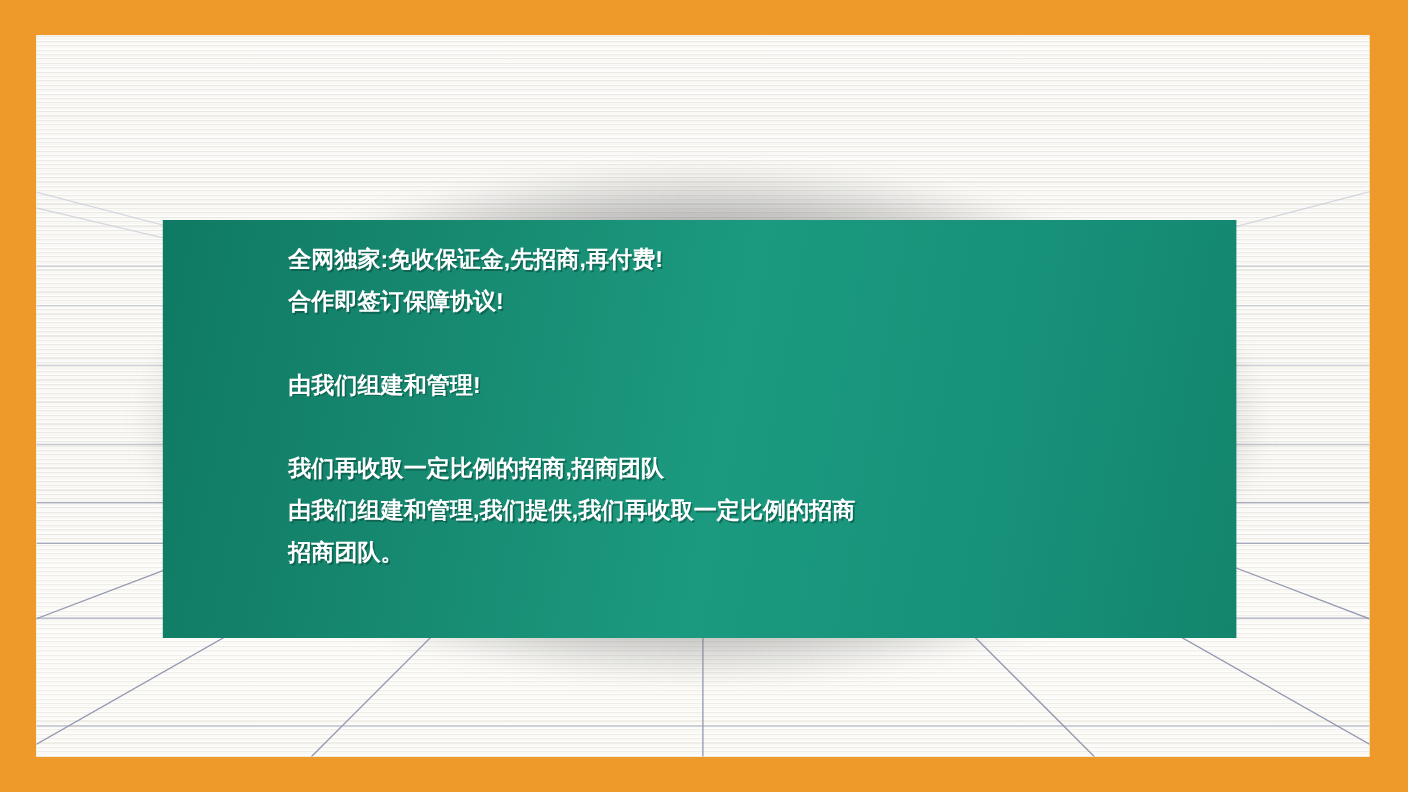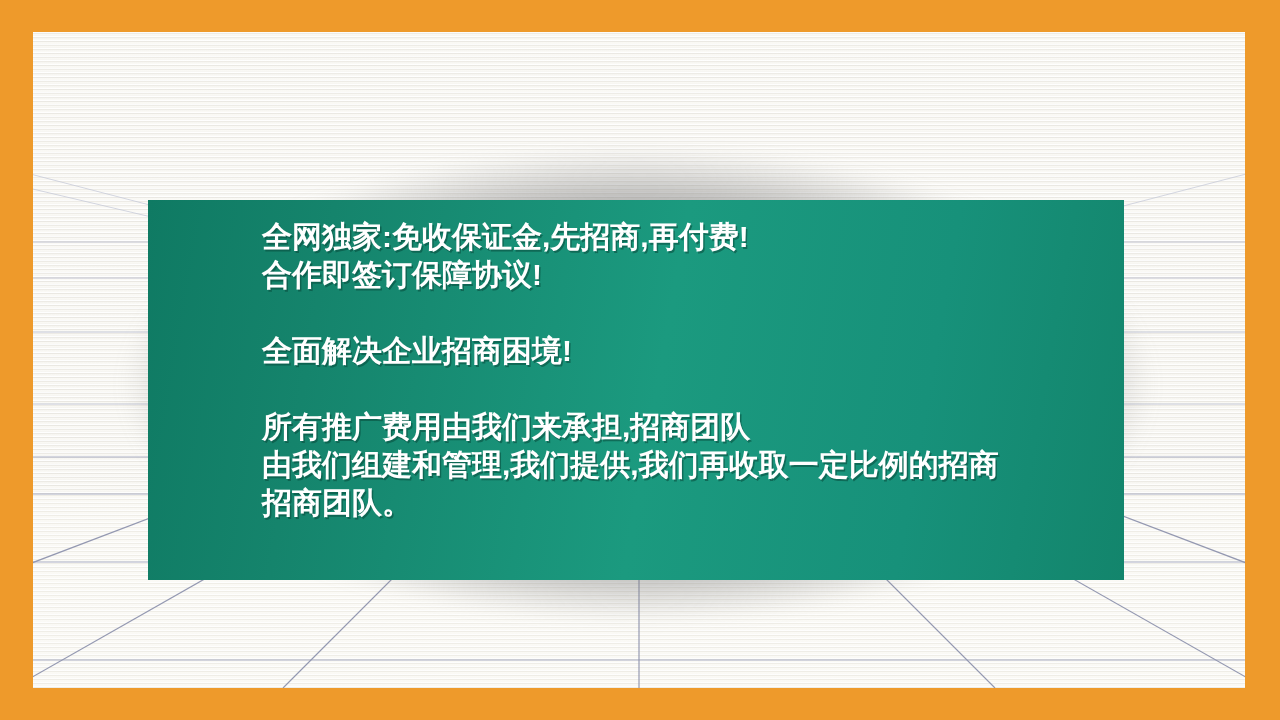--- a/index.html
+++ b/index.html
@@ -89,21 +89,21 @@
     width:976px; height:380px;
     background:linear-gradient(100deg,#0f7a63 0%,#15846c 18%,#1b9a7f 52%,#17917a 78%,#13856c 100%);
   }
 
   #panel-text {
     position:absolute;
     left:114px; top:18px;
     width:860px;
   }
   .tline {
-    font-size:30px;
+    font-size:21px;
     font-weight:bold;
     line-height:38px;
     color:#ffffff;
     white-space:nowrap;
     letter-spacing:0px;
     text-shadow:1.5px 1.5px 0 rgba(8,72,58,0.55);
   }
   .tline.spacer { height:38px; line-height:38px; font-size:1px; }
 </style>
 </head>
@@ -155,23 +155,23 @@
     </div>
 
     <div id="ellipse-shadow"></div>
 
     <div id="panel">
       <div id="panel-text">
 
         <div class="tline">全网独家:免收保证金,先招商,再付费!</div>
         <div class="tline">合作即签订保障协议!</div>
         <div class="tline spacer"></div>
-        <div class="tline">全面解决企业招商困境!</div>
+        <div class="tline">由我们组建和管理!</div>
         <div class="tline spacer"></div>
-        <div class="tline">所有推广费用由我们来承担,招商团队</div>
+        <div class="tline">我们再收取一定比例的招商,招商团队</div>
         <div class="tline">由我们组建和管理,我们提供,我们再收取一定比例的招商</div>
         <div class="tline">招商团队。</div>
 
       </div>
     </div>
 
   </div>
 </div>
 
 </body></html>

